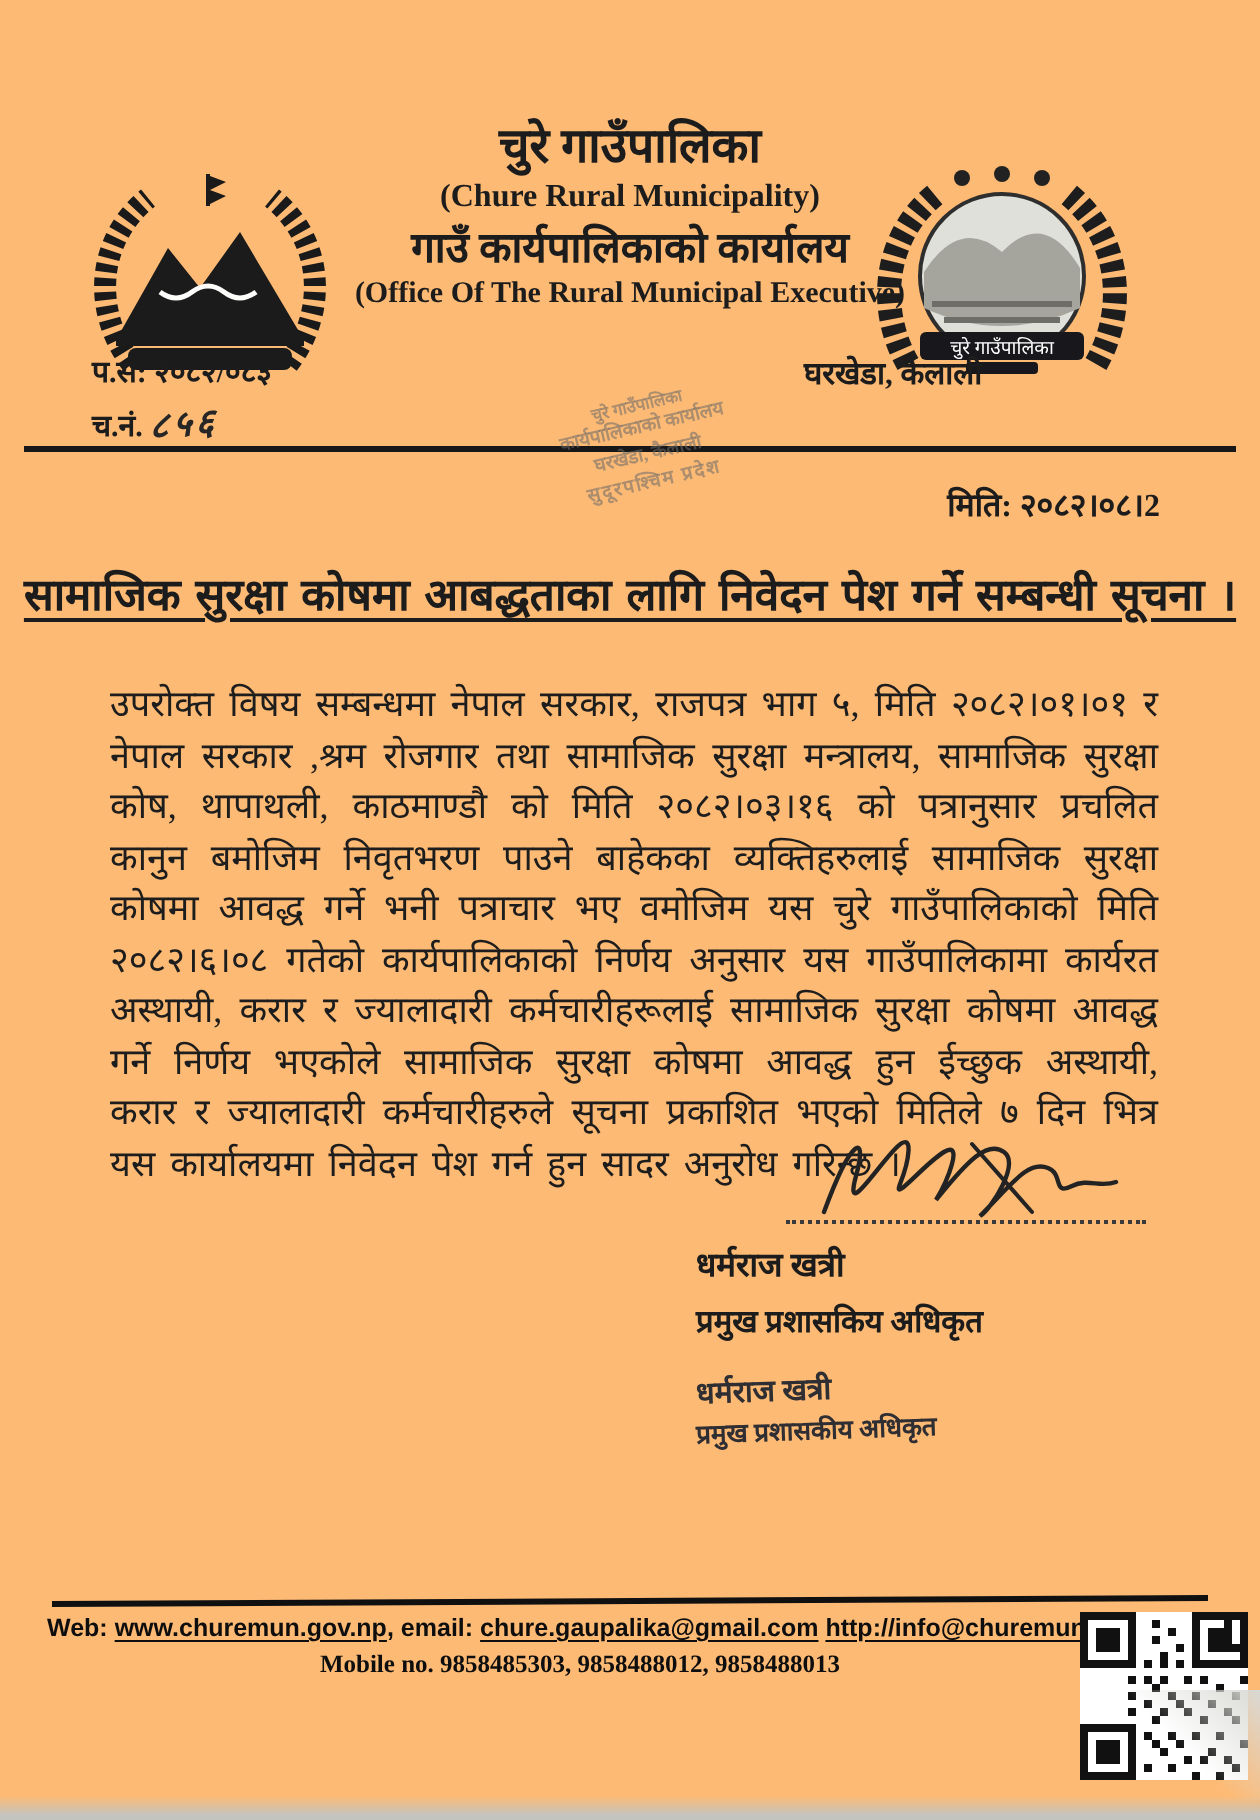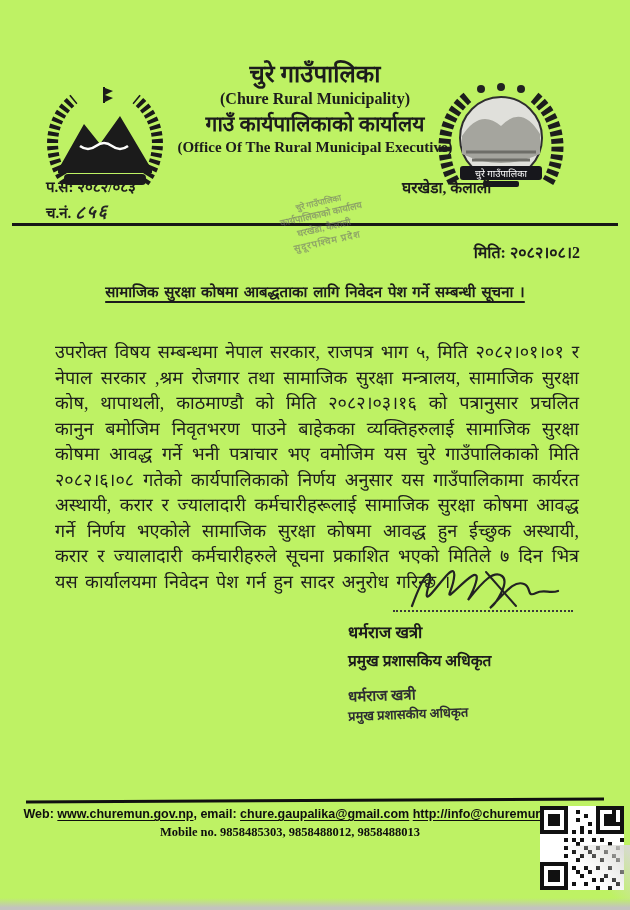--- a/index.html
+++ b/index.html
@@ -5,21 +5,21 @@
   * { margin: 0; padding: 0; box-sizing: border-box; }
   html, body { width: 630px; height: 910px; }
   body {
     font-family: "Liberation Serif", serif;
     background: #ffffff;
     overflow: hidden;
   }
   .page {
     position: relative;
     width: 630px; height: 910px;
-    background: #bef264;
+    background: #fdba74;
     color: #1c1c1c;
   }
   
   .emblem-left  { position: absolute; left: 44px;  top: 86px; }
   .emblem-right { position: absolute; left: 436px; top: 82px; }
   .head-center {
     position: absolute; left: 140px; top: 60px; width: 350px;
     text-align: center; line-height: 1.18;
   }
   .muni-np   { font-size: 24px; font-weight: bold; }
@@ -48,21 +48,21 @@
   .round-stamp .s2 { font-size: 9.5px; }
   .round-stamp .s3 { font-size: 9.5px; }
   .round-stamp .s4 { font-size: 9.5px; letter-spacing: 1px; }
   .date-line {
     position: absolute; top: 241px; left: 390px; width: 190px;
     text-align: right; font-size: 16px; font-weight: 600;
   }
   
   .subject-wrap { position: absolute; top: 281px; left: 0; width: 630px; text-align: center; }
   .subject {
-    font-size: 15px; font-weight: bold;
+    font-size: 22px; font-weight: bold;
     text-decoration: underline; text-underline-offset: 4px; text-decoration-thickness: 1.5px;
     word-spacing: 2px;
   }
   
   .body-par {
     position: absolute; top: 308px; left: 55px; width: 524px;
     font-size: 18px; line-height: 25.5px; text-align: justify;
     word-spacing: 3px; color: #1d1d1d; margin-top: 32px;
   }
   

